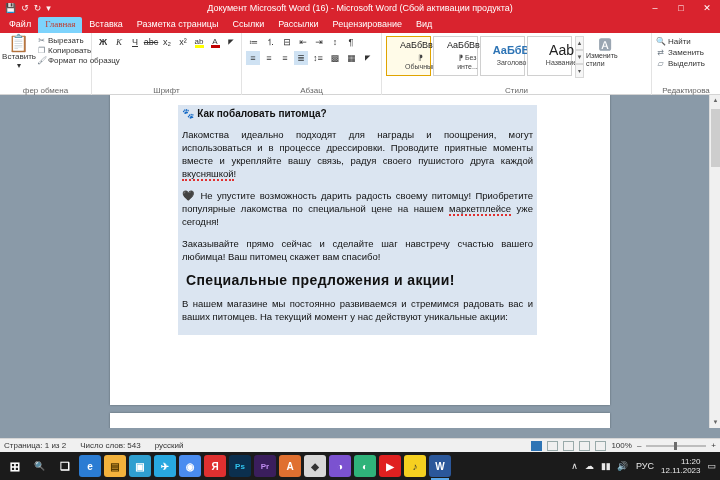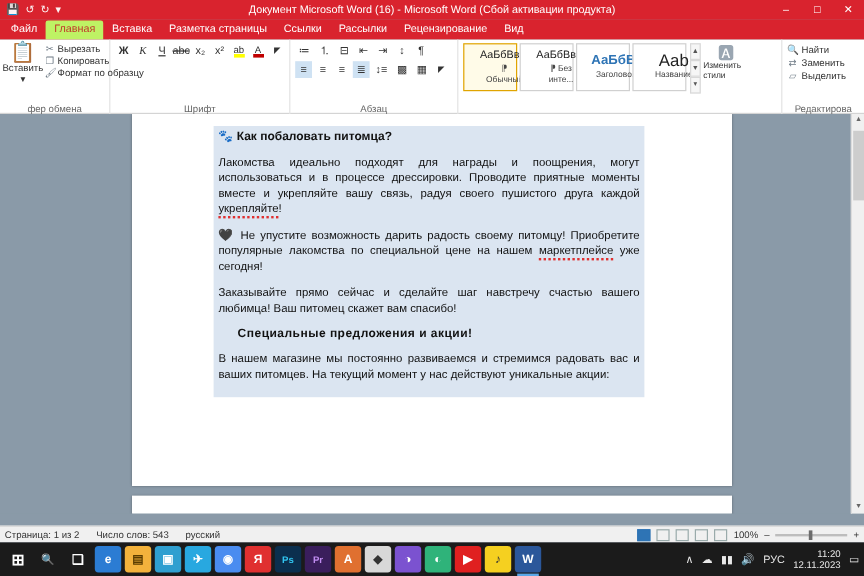--- a/index.html
+++ b/index.html
@@ -31,21 +31,21 @@
   }
 
   
   .tabbar {
     height:17px; background:#d9232e; display:flex; align-items:flex-end;
     padding-left:2px; font-size:9px; color:#fff;
   }
   .tabbar .tab {
     padding:2px 7px 3px 7px; line-height:11px; white-space:nowrap;
   }
-  .tabbar .tab.active { background:#bef264; color:#c0392b; border-radius:2px 2px 0 0; }
+  .tabbar .tab.active { background:#7dd3fc; color:#c0392b; border-radius:2px 2px 0 0;font-family:Liberation Serif, serif; }
 
   
   .ribbon {
     height:62px; background:#fff; border-bottom:1px solid #d4d4d4;
     display:flex; position:relative;
   }
   .rgroup { position:relative; height:62px; padding:2px 4px 0 4px; border-right:1px solid #e3e3e3; }
   .rgroup .glabel {
     position:absolute; bottom:0px; left:0; right:0; text-align:center;
     font-size:8px; color:#666; line-height:9px;
@@ -111,21 +111,21 @@
   .page2 {
     position:absolute; left:110px; top:318px; width:500px; height:40px;
     background:#fff; box-shadow:0 0 2px rgba(0,0,0,.35);
   }
   .content { position:absolute; left:68px; top:10px; width:359px; font-size:9.5px; color:#111; }
   .hl { background:#dbe5f1; }
   p.doc { margin:0 0 9px 0; line-height:13px; text-align:justify; }
   .head { font-weight:bold; font-size:10px; margin:0 0 9px 0; }
   .spell { border-bottom:2px dotted #e03030; }
   .emoji { font-size:10px; }
-  .offer { font-weight:bold; font-size:10px; letter-spacing:.4px; margin:0 0 9px 16px; }
+  .offer { font-weight:bold; font-size:14px; letter-spacing:.4px; margin:0 0 9px 4px; }
 
   .vscroll {
     position:absolute; right:0; top:95px; bottom:52px; width:11px; background:#f0f0f0;
     border-left:1px solid #dcdcdc;
   }
   .vscroll .thumb { position:absolute; top:14px; left:1px; width:9px; height:58px; background:#cdcdcd; }
   .vscroll .up, .vscroll .dn { position:absolute; left:0; width:11px; height:11px; font-size:6px; text-align:center; color:#666; line-height:11px; }
   .vscroll .up { top:0; } .vscroll .dn { bottom:0; }
 
   
@@ -286,20 +286,21 @@
         <div class="scroll-col">
           <div>▲</div>
           <div>▼</div>
           <div>▾</div>
         </div>
         <div class="chg">
           <span class="cico">🅰</span>
           <span>Изменить стили</span>
         </div>
       </div>
+      <div class="glabel">Стили</div>
     </div>
 
     <div class="rgroup" style="width:68px;border-right:none">
       <div class="edit-col">
         <div>
           <span class="mini">🔍</span>
           <span>Найти</span>
         </div>
         <div>
           <span class="mini">⇄</span>
@@ -317,21 +318,21 @@
   <div class="docarea">
     <div class="page">
       <div class="content">
         <div class="hl" style="padding:3px 4px 4px 4px;">
           <p class="head">
             <span class="emoji">🐾</span>
             <span>Как побаловать питомца?</span>
           </p>
           <p class="doc">
             <span>Лакомства идеально подходят для награды и поощрения, могут использоваться и в процессе дрессировки. Проводите приятные моменты вместе и укрепляйте вашу связь, радуя своего пушистого друга каждой</span>
-            <span class="spell">укрепляйте</span><span>!</span>
+            <span class="spell">вкусняшкой</span><span>!</span>
           </p>
           <p class="doc">
             <span class="emoji">🖤</span>
             <span>Не упустите возможность дарить радость своему питомцу! Приобретите популярные лакомства по специальной цене на нашем</span>
             <span class="spell">маркетплейсе</span><span> уже сегодня!</span>
           </p>
           <p class="doc">Заказывайте прямо сейчас и сделайте шаг навстречу счастью вашего любимца! Ваш питомец скажет вам спасибо!</p>
           <p class="offer">Специальные  предложения  и акции!</p>
           <p class="doc" style="margin-bottom:8px">В нашем магазине мы постоянно развиваемся и стремимся радовать вас и ваших питомцев. На текущий момент у нас действуют уникальные акции:</p>
         </div>

